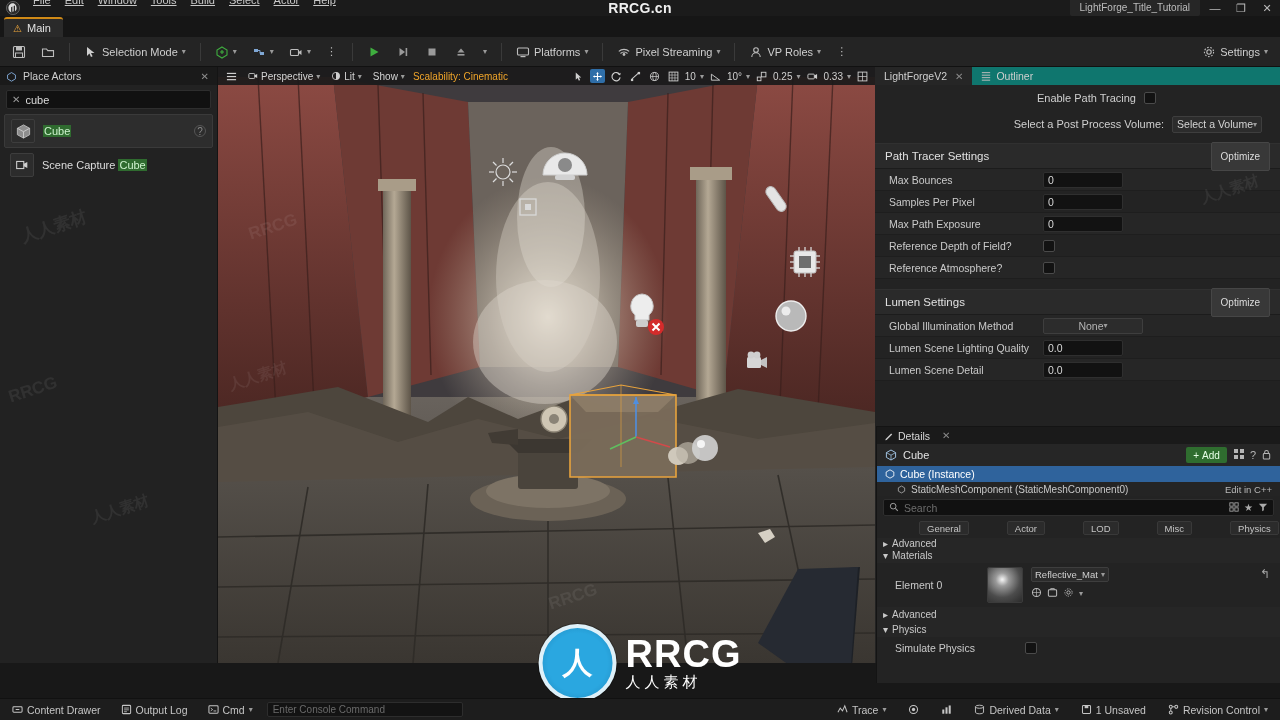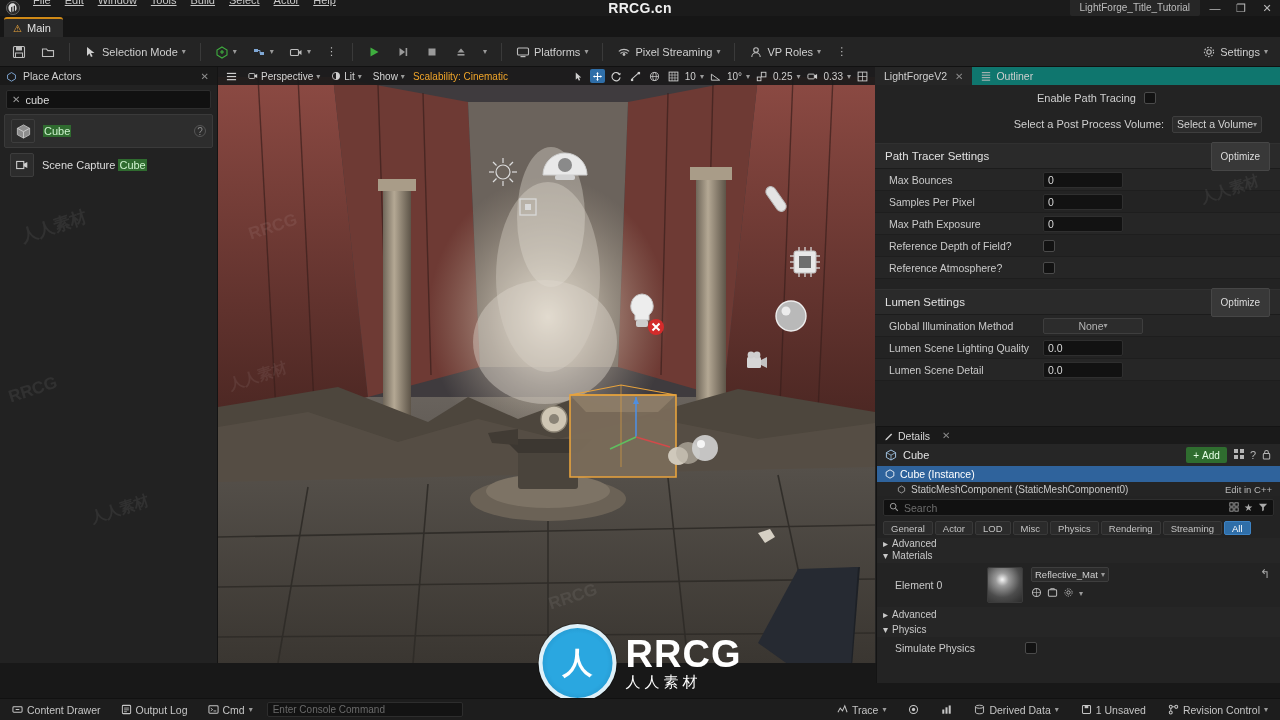--- a/index.html
+++ b/index.html
@@ -186,21 +186,21 @@
   .comp-sub .edit { margin-left: auto; color: #b7b7b7; font-size: 9.5px; }
   .det-search {
     height: 17px; margin: 3px 6px; background: #111; border: 1px solid #2e2e2e; border-radius: 2px;
     display: flex; align-items: center; gap: 5px; padding: 0 5px;
   }
   .det-search .ph { color: #6d6d6d; font-size: 10.5px; flex: 1; }
   .det-search .tr { color: #aaa; font-size: 10px; }
   .filterbar { display: flex; gap: 2px; padding: 2px 6px 3px; }
   .fchip {
     height: 14px; background: #2b2b2b; border: 1px solid #393939; border-radius: 2px;
-    font-size: 9.5px; color: #c4c4c4; padding: 0 7px; display: flex; align-items: center;
+    font-size: 9.5px; color: #c4c4c4; padding: 0 7px; display: flex; align-items: center; margin-left: 36px;
   }
   .fchip.on { background: #2f6ea8; border-color: #3d83c4; color: #fff; }
   .cat-row { height: 15px; display: flex; align-items: center; gap: 4px; padding-left: 6px; font-size: 10px; color: #c9c9c9; background: #262626; }
   .mat-block { background: #232323; padding: 4px 0; display: flex; align-items: flex-start; }
   .mat-label { width: 110px; padding-left: 18px; font-size: 10.5px; color: #c9c9c9; margin-top: 12px; }
   .mat-thumb { width: 36px; height: 36px; border: 1px solid #3b3b3b; background: radial-gradient(circle at 42% 34%, #efefef 2%, #9a9a9a 22%, #4c4c4c 60%, #2b2b2b 100%); border-radius: 2px; }
   .mat-right { margin-left: 8px; }
   .mat-combo {
     width: 78px; height: 15px; background: #2c2c2c; border: 1px solid #3e3e3e;
     border-radius: 2px; font-size: 9.5px; color: #d0d0d0; display: flex; align-items: center;

